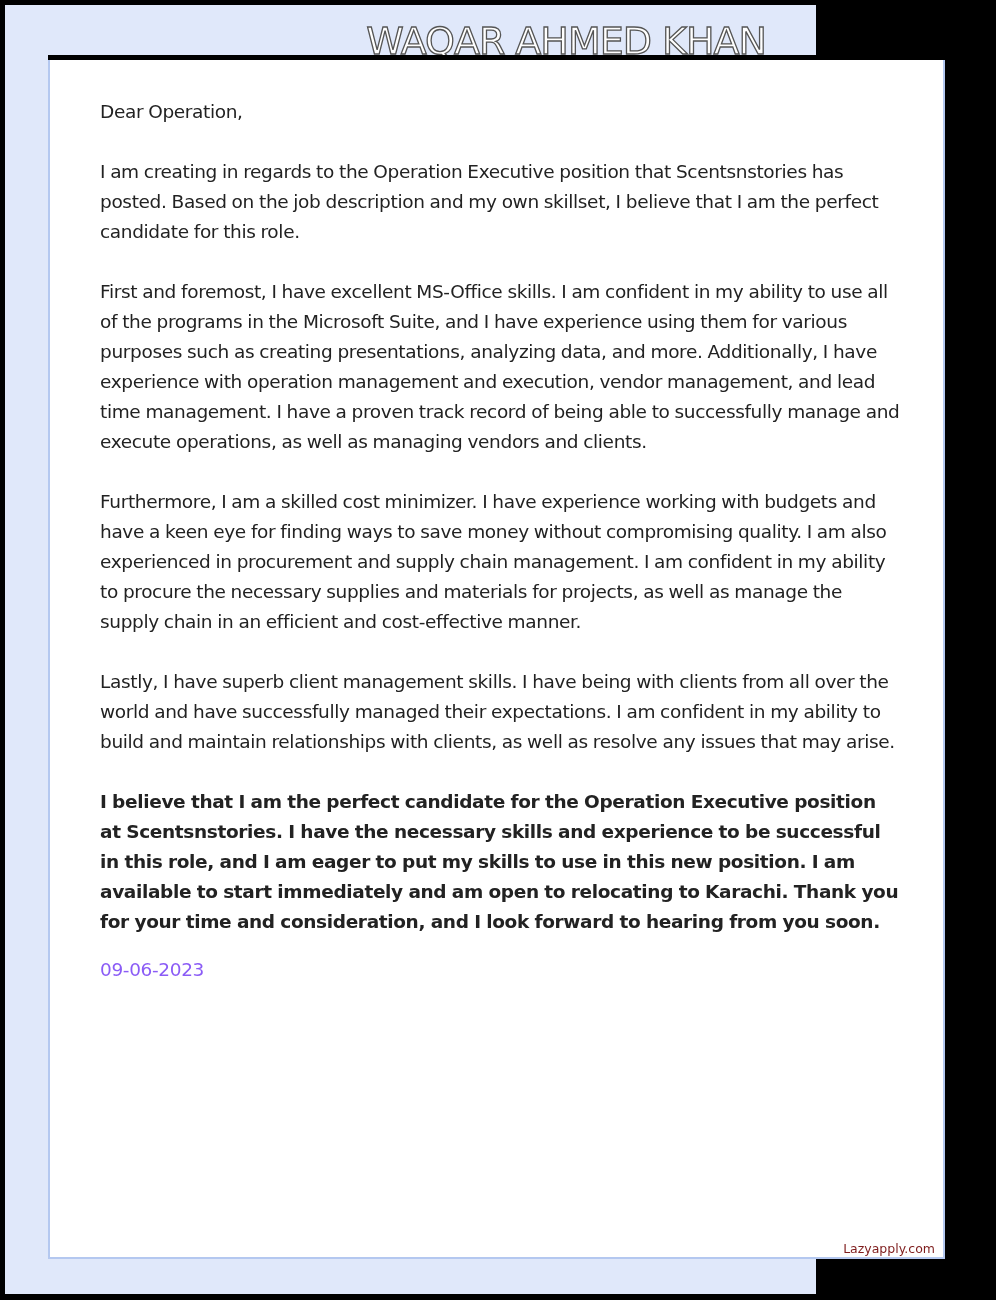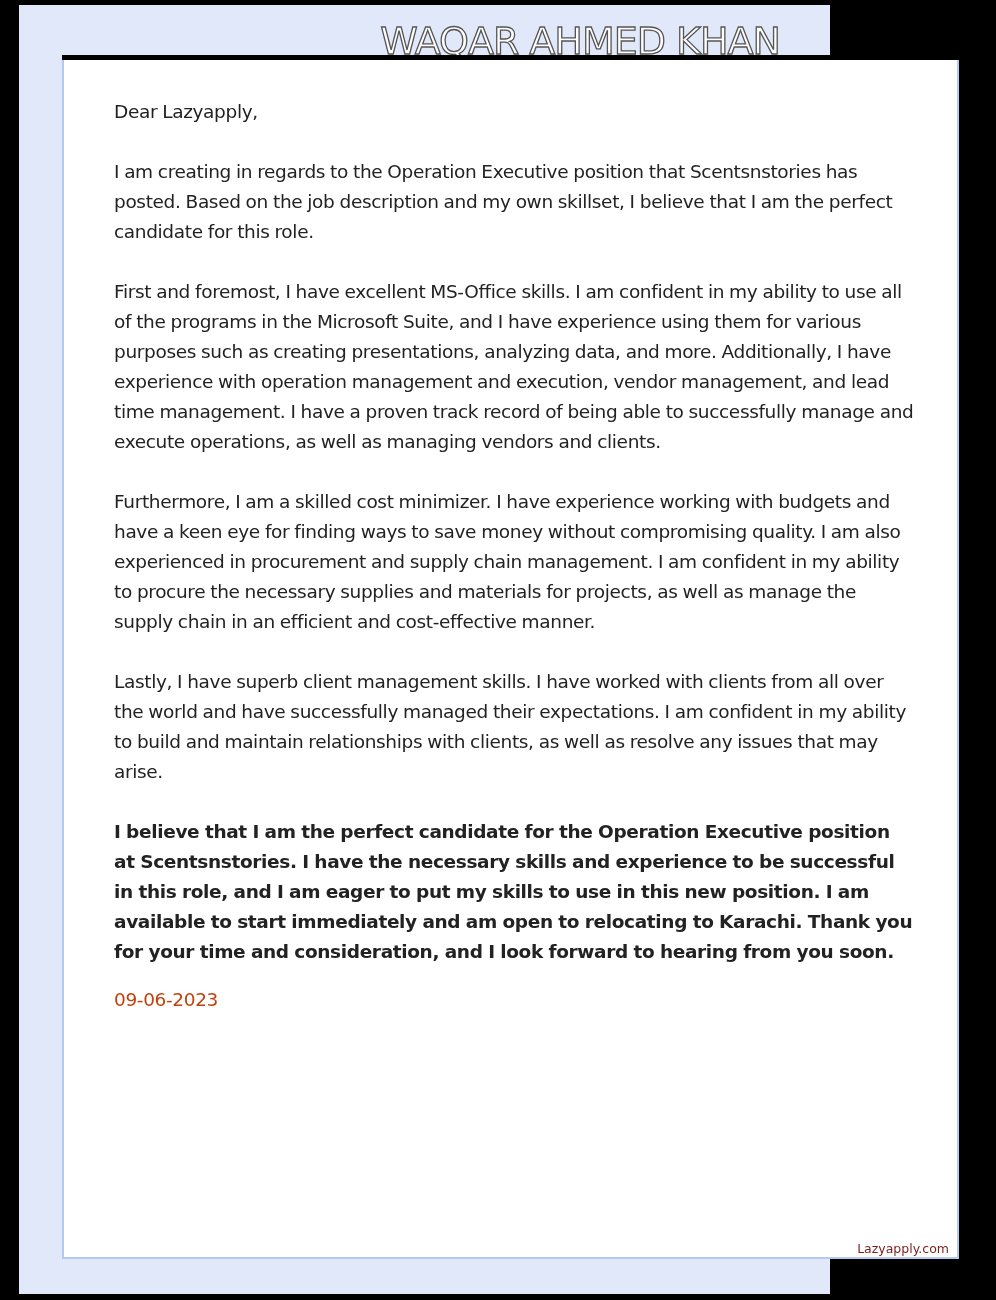--- a/index.html
+++ b/index.html
@@ -5,21 +5,21 @@
     html, body { margin: 0; padding: 0; }
     body {
       width: 996px; height: 1300px;
       background: #000;
       position: relative;
       overflow: hidden;
       font-family: "DejaVu Sans", sans-serif;
     }
     .page {
       position: absolute;
-      left: 19px; top: 5px;
+      left: 5px; top: 5px;
       width: 811px; height: 1289px;
       background: #e0e8fa;
     }
     .name {
       position: absolute;
       right: 50px; top: 14px;
       margin: 0;
       font-family: "DejaVu Sans", sans-serif;
       font-size: 38px;
       font-weight: normal;
@@ -51,42 +51,42 @@
       width: 800px;
       font-size: 18.5px;
       line-height: 30px;
       color: #222;
       letter-spacing: -0.35px;
       word-spacing: -0.5px;
     }
     .body p { margin: 0 0 30px 0; }
     .body p.last { margin-bottom: 18px; font-weight: bold; }
     .date {
-      color: #c2410c;
+      color: #8b5cf6;
       margin: 0;
     }
     .footer {
       position: absolute;
       right: 8px; bottom: 0px;
       font-size: 12.5px;
       color: #7f1d1d;
       line-height: 16px;
     }
   </style>
 </head>
 <body>
 
 <div class="page">
   <h1 class="name">WAQAR AHMED KHAN</h1>
   <div class="card">
     <div class="body">
-      <p>Dear Lazyapply,</p>
+      <p>Dear Operation,</p>
       <p>I am creating in regards to the Operation Executive position that Scentsnstories has posted. Based on the job description and my own skillset, I believe that I am the perfect candidate for this role.</p>
       <p>First and foremost, I have excellent MS-Office skills. I am confident in my ability to use all of the programs in the Microsoft Suite, and I have experience using them for various purposes such as creating presentations, analyzing data, and more. Additionally, I have experience with operation management and execution, vendor management, and lead time management. I have a proven track record of being able to successfully manage and execute operations, as well as managing vendors and clients.</p>
       <p>Furthermore, I am a skilled cost minimizer. I have experience working with budgets and have a keen eye for finding ways to save money without compromising quality. I am also experienced in procurement and supply chain management. I am confident in my ability to procure the necessary supplies and materials for projects, as well as manage the supply chain in an efficient and cost-effective manner.</p>
-      <p>Lastly, I have superb client management skills. I have worked with clients from all over the world and have successfully managed their expectations. I am confident in my ability to build and maintain relationships with clients, as well as resolve any issues that may arise.</p>
+      <p>Lastly, I have superb client management skills. I have being with clients from all over the world and have successfully managed their expectations. I am confident in my ability to build and maintain relationships with clients, as well as resolve any issues that may arise.</p>
       <p class="last">I believe that I am the perfect candidate for the Operation Executive position at Scentsnstories. I have the necessary skills and experience to be successful in this role, and I am eager to put my skills to use in this new position. I am available to start immediately and am open to relocating to Karachi. Thank you for your time and consideration, and I look forward to hearing from you soon.</p>
       <p class="date">09-06-2023</p>
     </div>
     <div class="footer">Lazyapply.com</div>
   </div>
   <div class="top-rule"></div>
 </div>
 
 </body></html>

